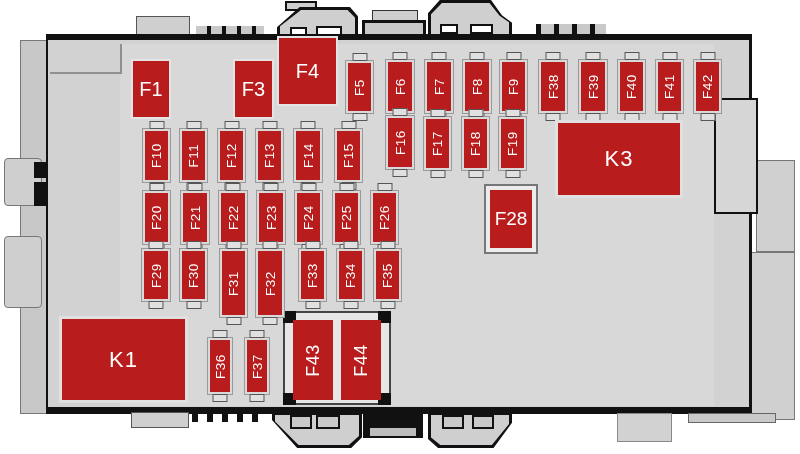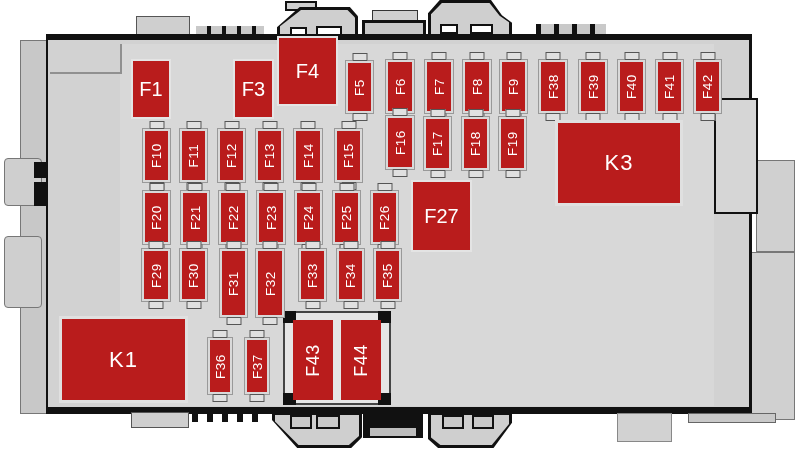--- a/index.html
+++ b/index.html
@@ -238,35 +238,35 @@
       </div>
       <div class="comp fuse-sm clips" style="left: 301px; top: 251px; width: 23px; height: 48px;">
         <span class="lbl">F33</span>
       </div>
       <div class="comp fuse-sm clips" style="left: 339px; top: 251px; width: 23px; height: 48px;">
         <span class="lbl">F34</span>
       </div>
       <div class="comp fuse-sm clips" style="left: 376px; top: 251px; width: 23px; height: 48px;">
         <span class="lbl">F35</span>
       </div>
-      <div class="comp fuse-lg" style="left: 413px; top: 182px; width: 57px; height: 68px;">
-        <span class="lbl">F27</span>
+      <div class="comp fuse-frame" style="left: 486px; top: 186px; width: 50px; height: 66px;">
+        <span class="lbl">F28</span>
       </div>
       <div class="comp fuse-sm clips" style="left: 210px; top: 340px; width: 20px; height: 52px;">
         <span class="lbl">F36</span>
       </div>
       <div class="comp fuse-sm clips" style="left: 247px; top: 340px; width: 20px; height: 52px;">
         <span class="lbl">F37</span>
       </div>
       <div class="comp fuse-pair" style="left: 293px; top: 320px; width: 40px; height: 80px;">
         <span class="lbl">F43</span>
       </div>
       <div class="comp fuse-pair" style="left: 341px; top: 320px; width: 40px; height: 80px;">
         <span class="lbl">F44</span>
       </div>
       <div class="comp relay" style="left: 62px; top: 319px; width: 123px; height: 81px;">
         <span class="lbl">K1</span>
       </div>
-      <div class="comp relay" style="left: 558px; top: 123px; width: 122px; height: 80px;">
+      <div class="comp relay" style="left: 558px; top: 123px; width: 122px; height: 72px;">
         <span class="lbl">K3</span>
       </div>
     </div>
 </div>
 
 </body></html>

